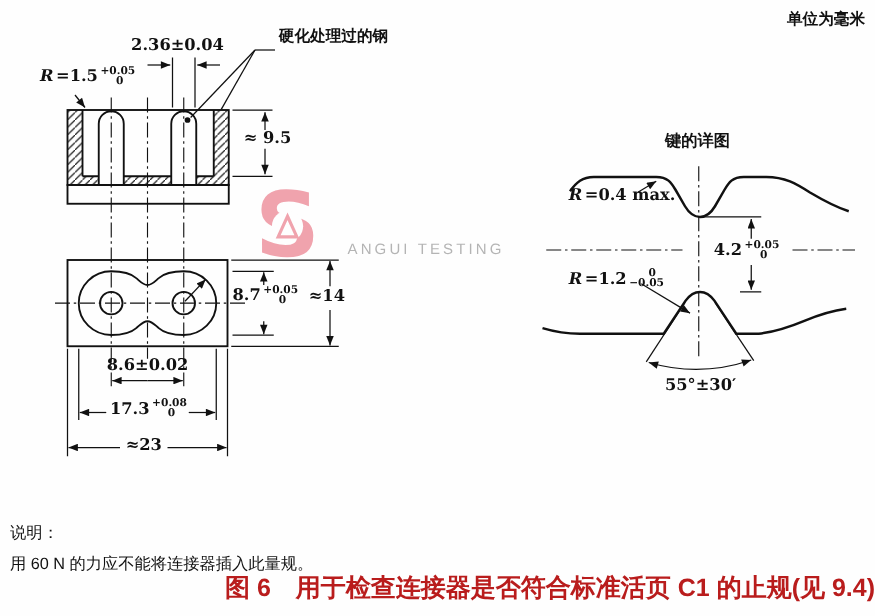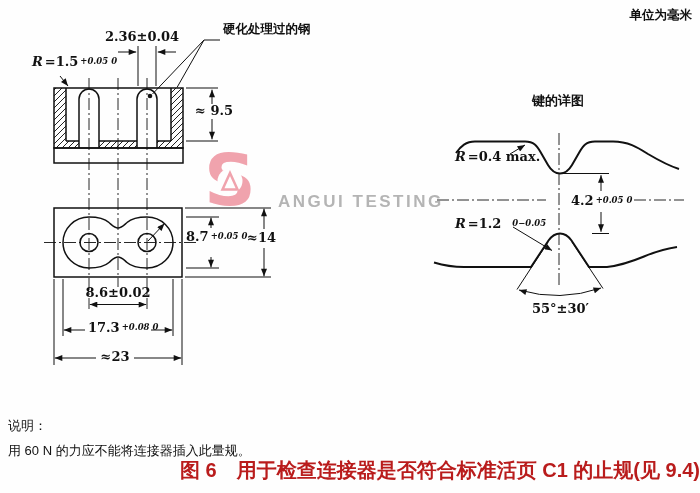--- a/index.html
+++ b/index.html
@@ -5,36 +5,36 @@
   html,body{margin:0;padding:0;background:#e9e9e9;}
   #stage{position:relative;width:700px;height:493px;background:#fefefe;overflow:hidden;
          font-family:"Liberation Sans",sans-serif;color:#111;}
   #linework{position:absolute;left:0;top:0;}
   
   .lbl{position:absolute;font-weight:bold;font-size:12.5px;white-space:nowrap;color:#111;}
   
   .dim{position:absolute;display:flex;align-items:center;gap:2px;white-space:nowrap;
        font-family:"DejaVu Serif","Liberation Serif",serif;font-weight:bold;font-size:13px;color:#111;}
   .dim .rsym{font-style:italic;}
-  .tol{display:inline-flex;flex-direction:row;align-items:center;
-       font-size:8.5px;line-height:8px;font-weight:bold;margin-top:-2px;font-style:italic;}
+  .tol{display:inline-flex;flex-direction:column;align-items:center;
+       font-size:8.5px;line-height:8px;font-weight:bold;margin-top:-2px;}
   .tol .sub{padding-left:3px;}
   .tol.indent-sup .sup{padding-left:9px;}
   .tol.indent-sup .sub{padding-left:0;}
   .center{justify-content:center;}
   
   .note{position:absolute;left:8px;font-size:13px;color:#111;}
   #caption{position:absolute;left:0;right:0;top:457px;text-align:right;
            font-weight:bold;font-size:20px;color:#b91c1c;}
   
   #watermark{position:absolute;left:196px;top:144px;width:260px;height:80px;opacity:.85;pointer-events:none;}
   #wm-logo{position:absolute;left:2px;top:4px;}
   #wm-cn{position:absolute;left:69px;top:6px;font-size:30px;font-weight:bold;letter-spacing:1px;
          color:rgba(250,215,220,0.35);-webkit-text-stroke:1.4px rgba(236,140,152,.95);}
-  #wm-en{position:absolute;left:82px;top:48px;font-size:17px;font-weight:bold;
+  #wm-en{position:absolute;left:82px;top:48px;font-size:12px;font-weight:normal;
          letter-spacing:2.5px;color:#a8a8a8;}
 </style>
 </head>
 <body>
 
 <div id="stage">
 
   <svg id="linework" width="700" height="410" viewBox="0 0 700 410">
     <defs>
       <marker id="arr" viewBox="0 0 10 8" refX="10" refY="4" markerWidth="9" markerHeight="6" orient="auto-start-reverse">
@@ -213,21 +213,21 @@
   <div class="dim" style="left:88px;top:320px;">
     <span>17.3</span>
     <span class="tol">
       <span class="sup">+0.08</span>
       <span class="sub">0</span>
     </span>
   </div>
 
   <div class="dim center" style="left:96px;top:349px;width:38px;">≈23</div>
 
-  <div class="lbl" style="left:532px;top:92px;font-size:13px;">键的详图</div>
+  <div class="lbl" style="left:532px;top:104px;font-size:13px;">键的详图</div>
 
   <div class="dim" style="left:455px;top:149px;">
     <span class="rsym">R</span>
       <span>=0.4 max.</span>
   </div>
 
   <div class="dim" style="left:571px;top:193px;">
     <span>4.2</span>
     <span class="tol">
       <span class="sup">+0.05</span>

